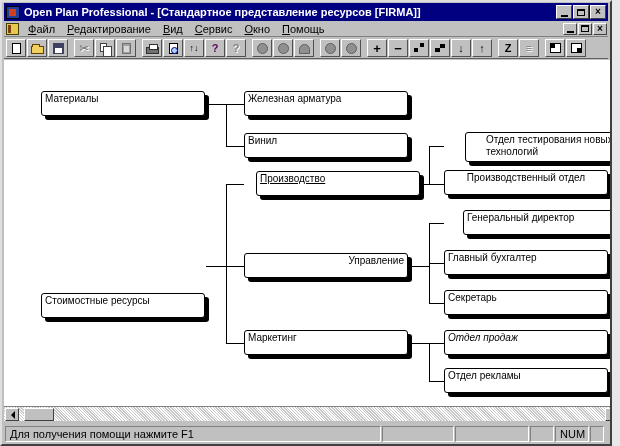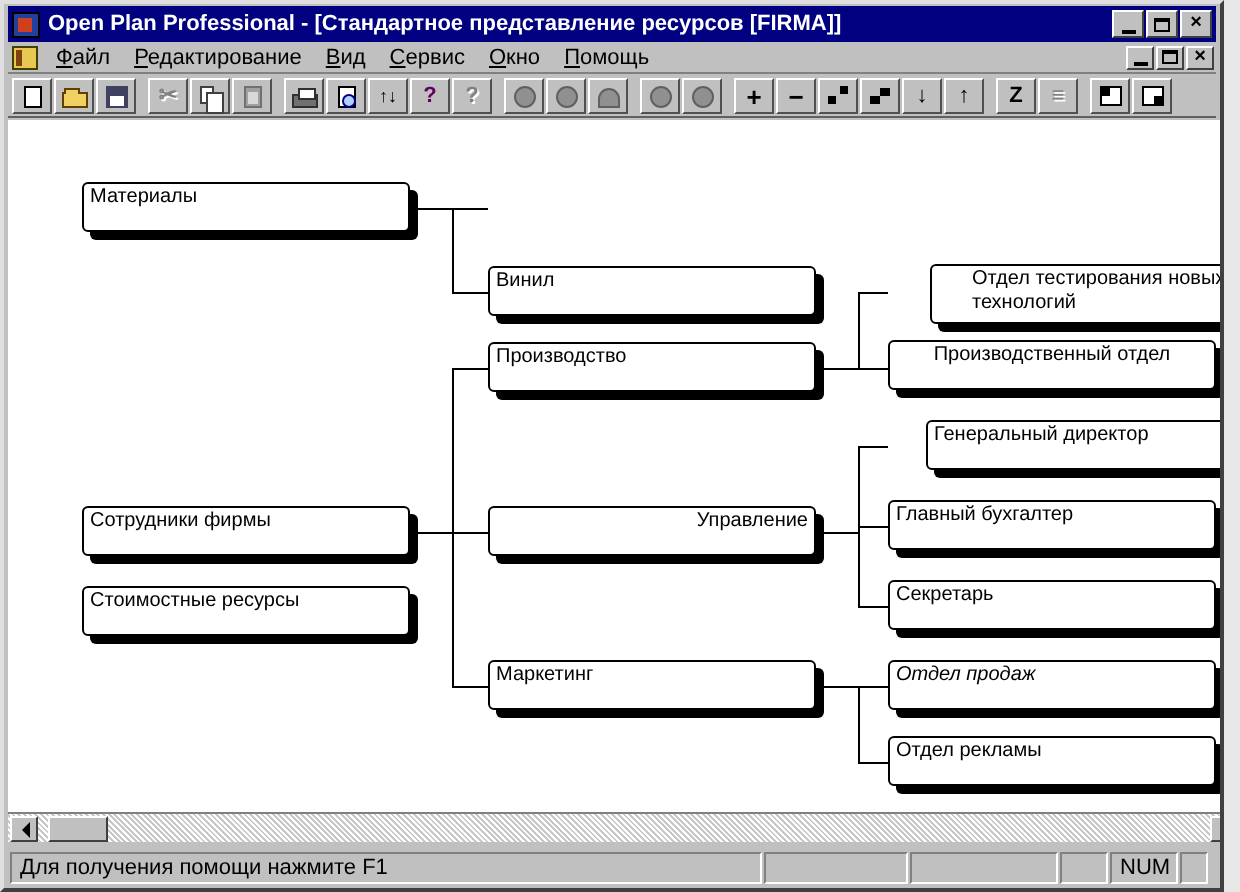--- a/index.html
+++ b/index.html
@@ -60,21 +60,21 @@
   .ic-step::before{content:"";position:absolute;left:1px;top:6px;width:5px;height:4px;background:#000;}
   .ic-step::after{content:"";position:absolute;left:6px;top:2px;width:5px;height:4px;background:#000;}
   .ic-winbox{width:11px;height:10px;border:1px solid #000;position:relative;background:#fff;}
   .ic-winbox.tl::after{content:"";position:absolute;left:0;top:0;width:4px;height:4px;background:#000;}
   .ic-winbox.br::after{content:"";position:absolute;right:0;bottom:0;width:4px;height:4px;background:#000;}
   
   .client{position:absolute;left:2px;top:58px;width:616px;height:346px;background:#fff;overflow:hidden;}
   .node{position:absolute;width:164px;height:25px;background:#fff;border:1px solid #000;border-radius:3px;
         box-shadow:4px 4px 0 #000;padding:1px 3px;font-size:10px;line-height:12px;overflow:hidden;}
   .n0{left:37px;top:31px;}   .n1{left:240px;top:31px;}  .n2{left:240px;top:73px;}
-  .n3{left:240px;top:111px;} .n4{left:461px;top:72px;height:30px;padding-left:20px;}
+  .n3{left:252px;top:111px;text-decoration:underline;} .n4{left:461px;top:72px;height:30px;padding-left:20px;}
   .n5{left:440px;top:110px;text-align:center;} .n6{left:459px;top:150px;} .n7{left:37px;top:193px;}
   .n8{left:240px;top:193px;text-align:right;} .n9{left:440px;top:190px;} .n10{left:37px;top:233px;}
   .n11{left:440px;top:230px;}.n12{left:240px;top:270px;}.n13{left:440px;top:270px;font-style:italic;}
   .n14{left:440px;top:308px;}
   .cl{position:absolute;background:#000;}
   .c1{left:202px;top:44px;width:38px;height:1px;}  .c2{left:222px;top:44px;width:1px;height:43px;}
   .c3{left:222px;top:86px;width:18px;height:1px;}  .c4{left:202px;top:206px;width:38px;height:1px;}
   .c5{left:222px;top:124px;width:1px;height:160px;}.c6{left:222px;top:124px;width:18px;height:1px;}
   .c7{left:222px;top:283px;width:18px;height:1px;} .c8{left:405px;top:124px;width:35px;height:1px;}
   .c9{left:425px;top:86px;width:1px;height:39px;}  .c10{left:425px;top:86px;width:15px;height:1px;}
@@ -256,26 +256,26 @@
     <div class="cl c15"></div>
     <div class="cl c16"></div>
     <div class="cl c17"></div>
     <div class="cl c18"></div>
     <div class="cl c19"></div>
     <div class="cl c20"></div>
     <div class="cl c21"></div>
     <div class="cl c22"></div>
 
     <div class="node n0">Материалы</div>
+    <div class="node n1">Железная арматура</div>
     <div class="node n2">Винил</div>
     <div class="node n3">Производство</div>
     <div class="node n4">Отдел тестирования новых технологий</div>
     <div class="node n5">Производственный отдел</div>
     <div class="node n6">Генеральный директор</div>
-    <div class="node n7">Сотрудники фирмы</div>
     <div class="node n8">Управление</div>
     <div class="node n9">Главный бухгалтер</div>
     <div class="node n10">Стоимостные ресурсы</div>
     <div class="node n11">Секретарь</div>
     <div class="node n12">Маркетинг</div>
     <div class="node n13">Отдел продаж</div>
     <div class="node n14">Отдел рекламы</div>
   </div>
 
   <div class="hscroll">

